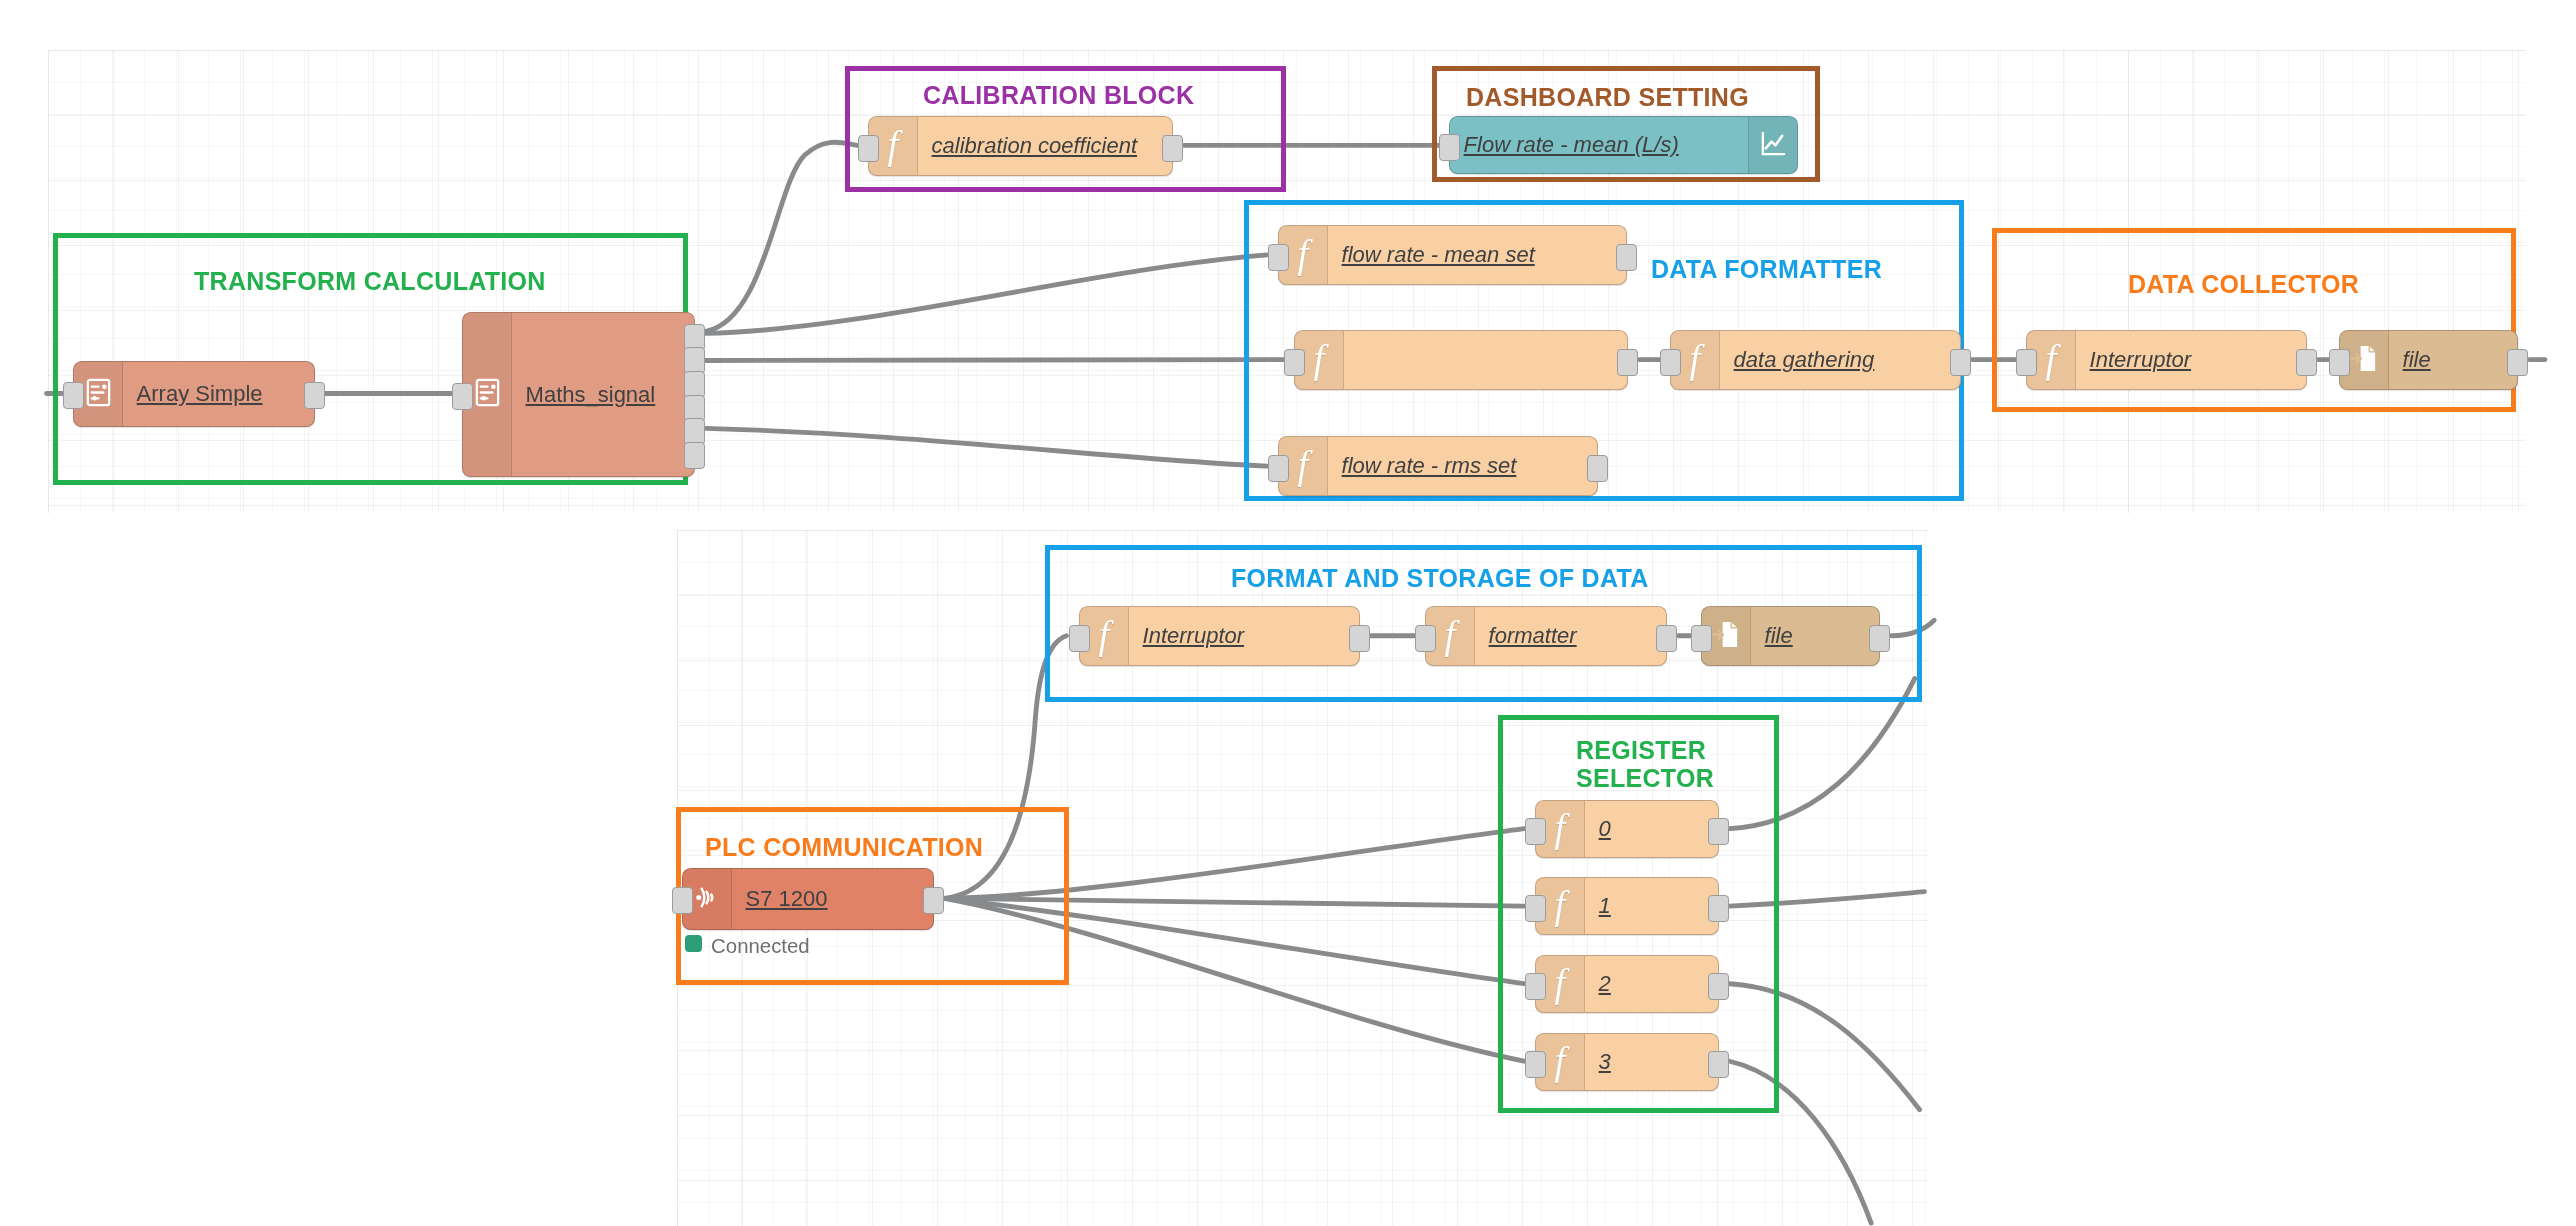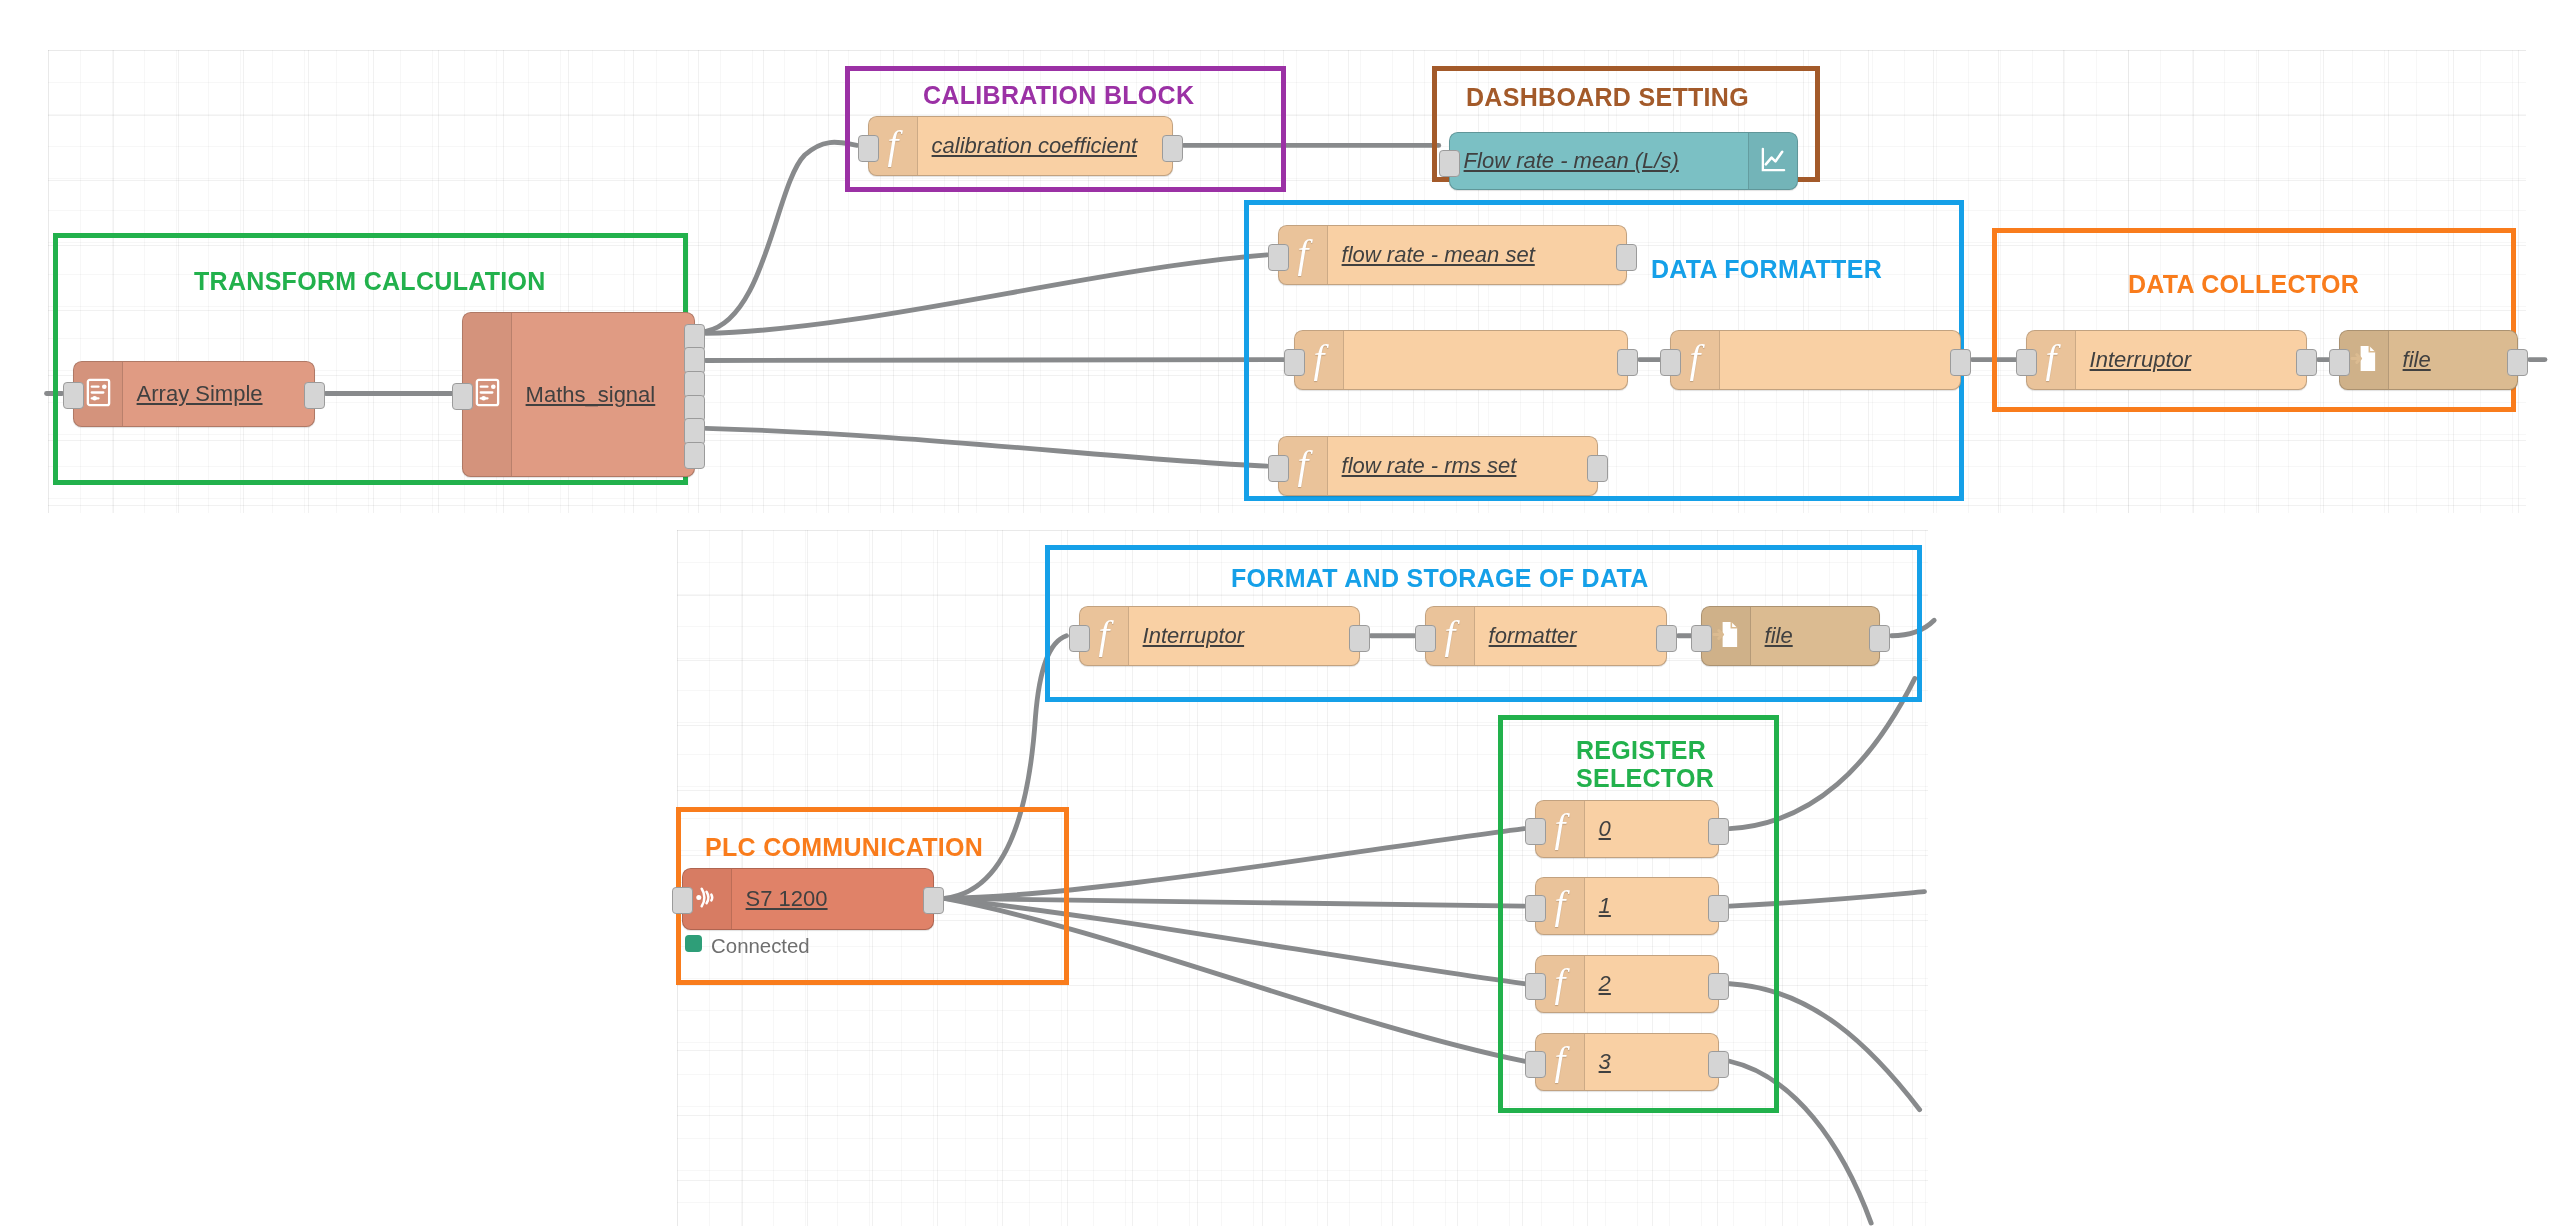--- a/index.html
+++ b/index.html
@@ -92,21 +92,21 @@
 
   
   .n-func{background:#f9d0a4;}
   .n-func .ico{background:rgba(0,0,0,0.06);}
   .n-file{background:#dbbb91;}
   .n-file .ico{background:rgba(0,0,0,0.05);}
   .n-sig{background:#e09b83;}
   .n-sig .ico{background:rgba(0,0,0,0.05);}
   .n-plc{background:#e08268;}
   .n-plc .ico{background:rgba(0,0,0,0.04);}
-  .n-chart{background:#7bc0c4;margin-top:16px;}
+  .n-chart{background:#7bc0c4;}
   .n-chart .ico{background:rgba(0,0,0,0.06);}
 
   
   .port{
     position:absolute;
     width:18.4px;height:25px;
     background:#d5d5d5;
     border:1px solid #9b9b9b;
     border-radius:3.9px;
     z-index:6;
@@ -261,20 +261,21 @@
         <div class="ico">
           <span class="fglyph">f</span>
         </div>
         <div class="port in" style="top: 17.5px;"></div>
         <div class="port out" style="top: 17.5px;"></div>
       </div>
       <div class="node n-func" style="left: 1670px; top: 330px; width: 291px; height: 60px;">
         <div class="ico">
           <span class="fglyph">f</span>
         </div>
+        <div class="lbl italic">data gathering</div>
         <div class="port in" style="top: 17.5px;"></div>
         <div class="port out" style="top: 17.5px;"></div>
       </div>
       <div class="node n-func" style="left: 1278px; top: 436px; width: 320px; height: 60px;">
         <div class="ico">
           <span class="fglyph">f</span>
         </div>
         <div class="lbl italic">flow rate - rms set</div>
         <div class="port in" style="top: 17.5px;"></div>
         <div class="port out" style="top: 17.5px;"></div>

